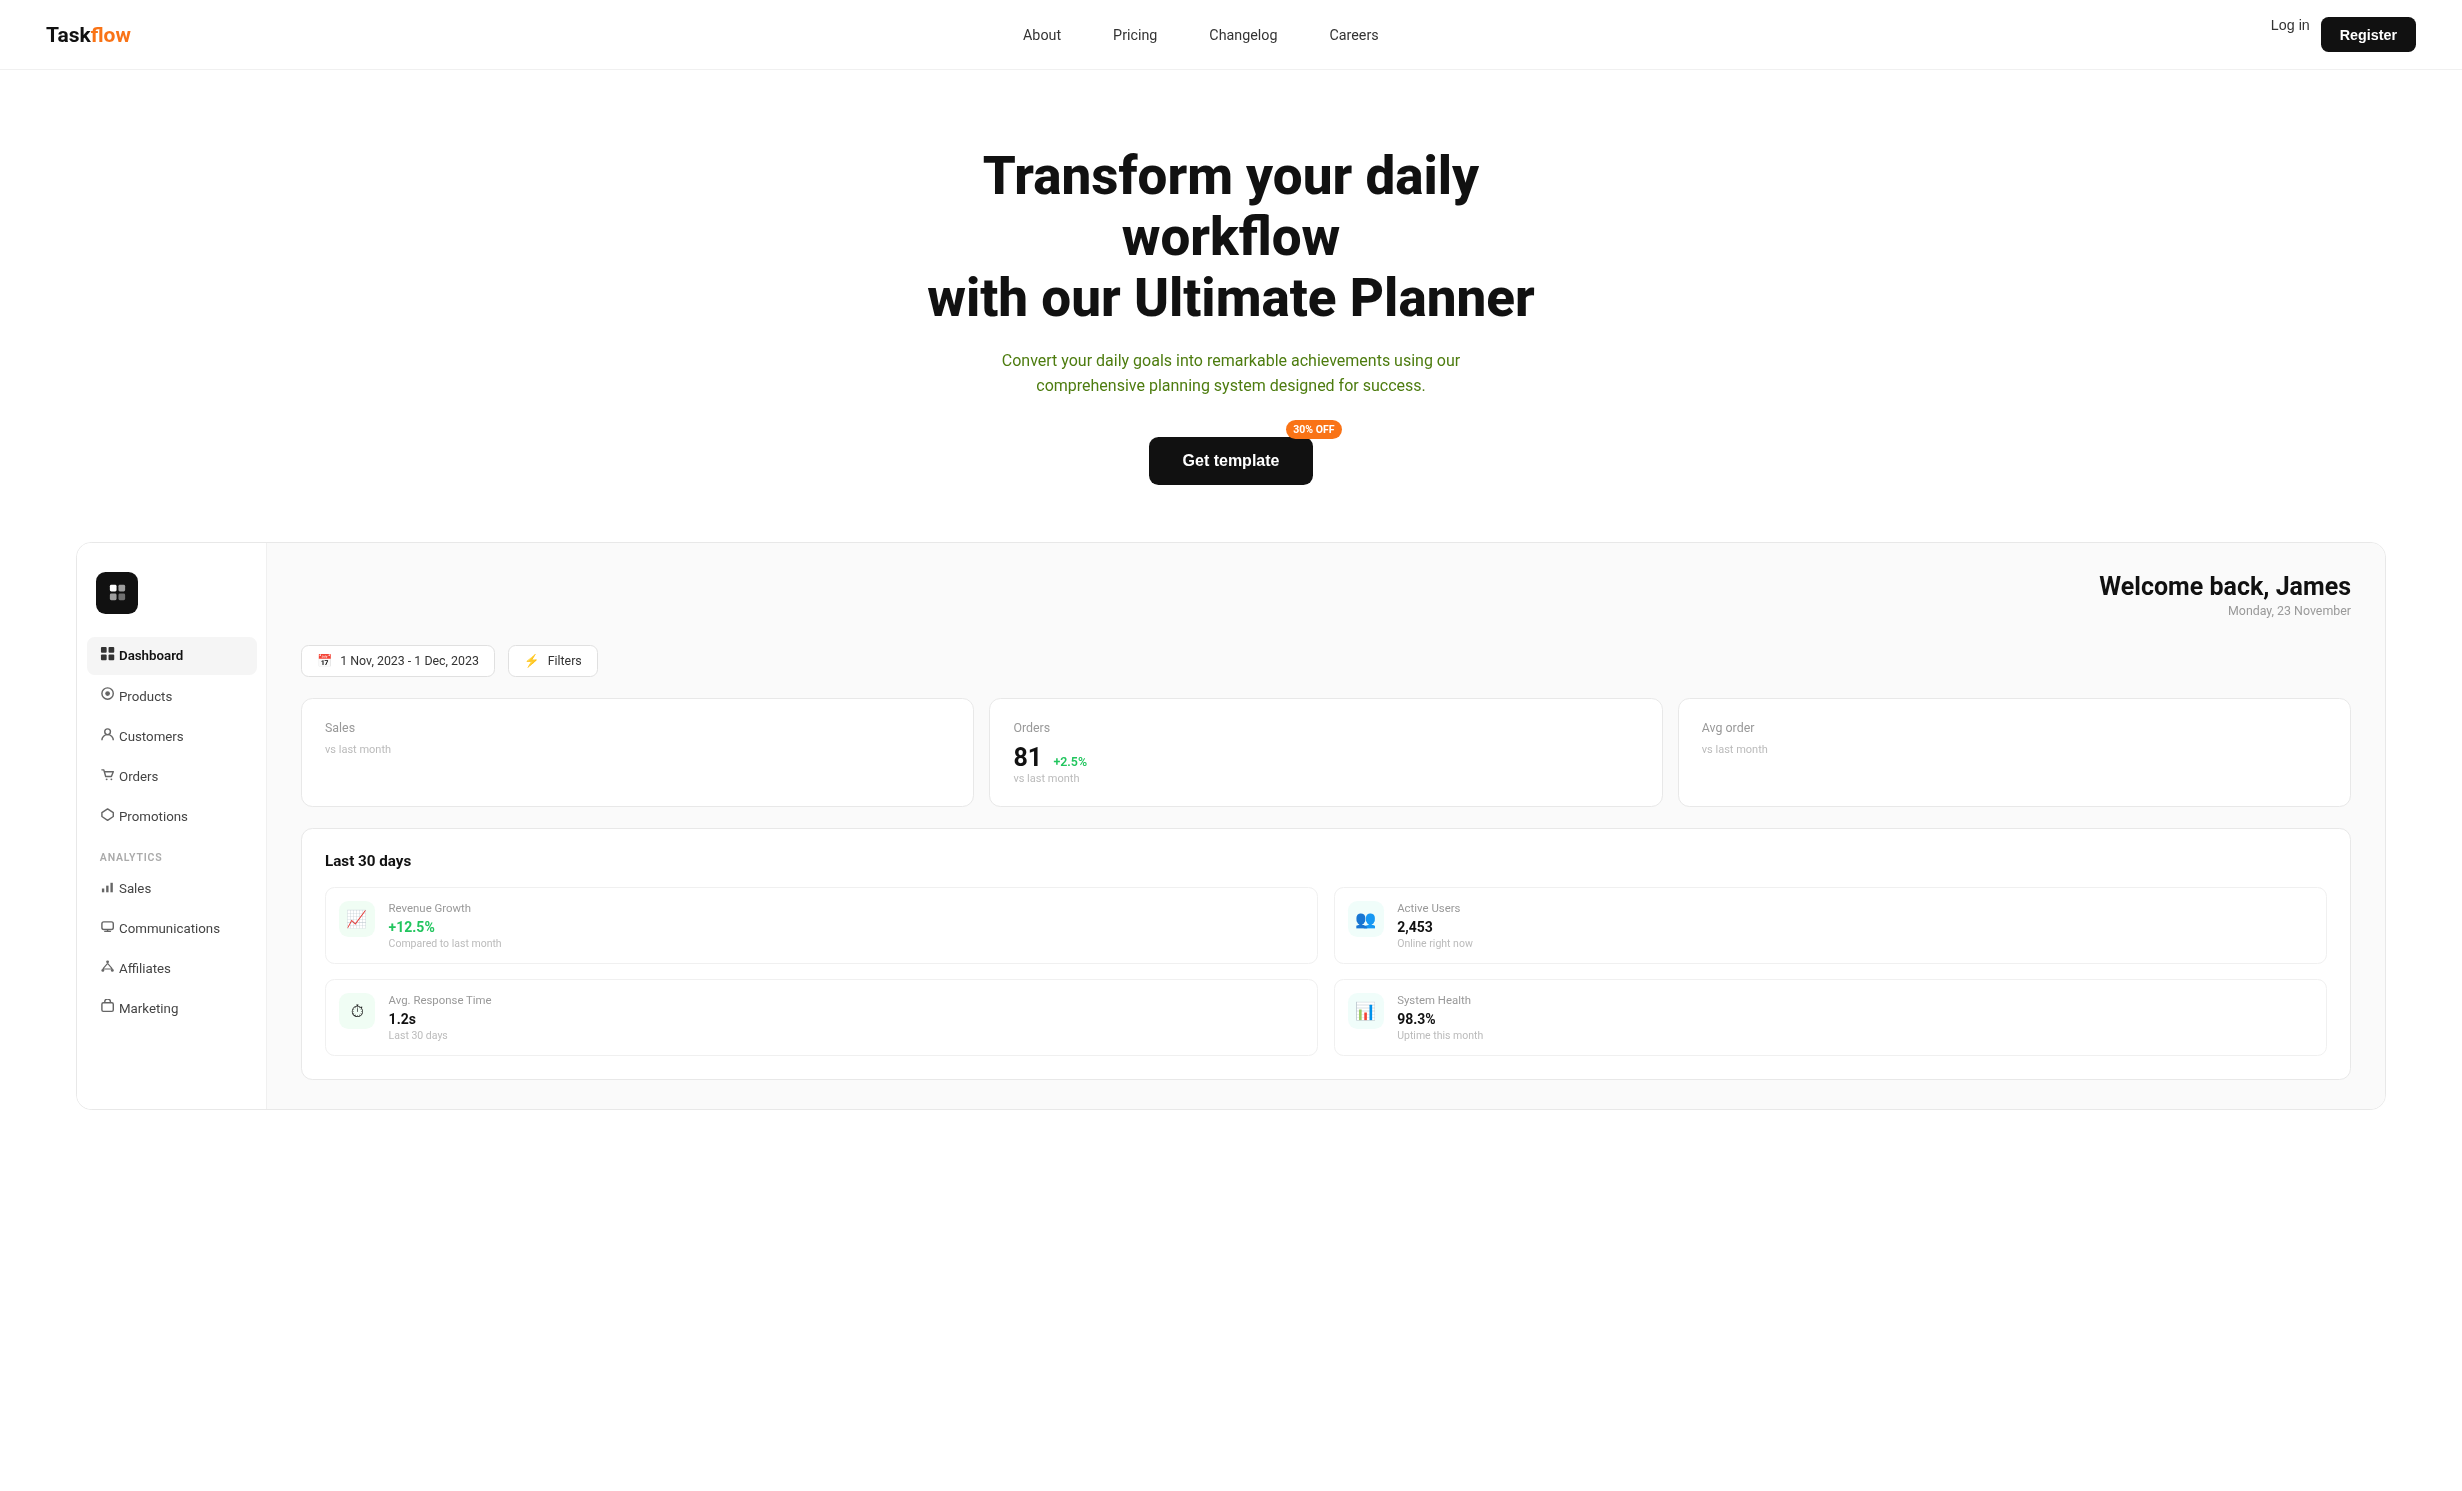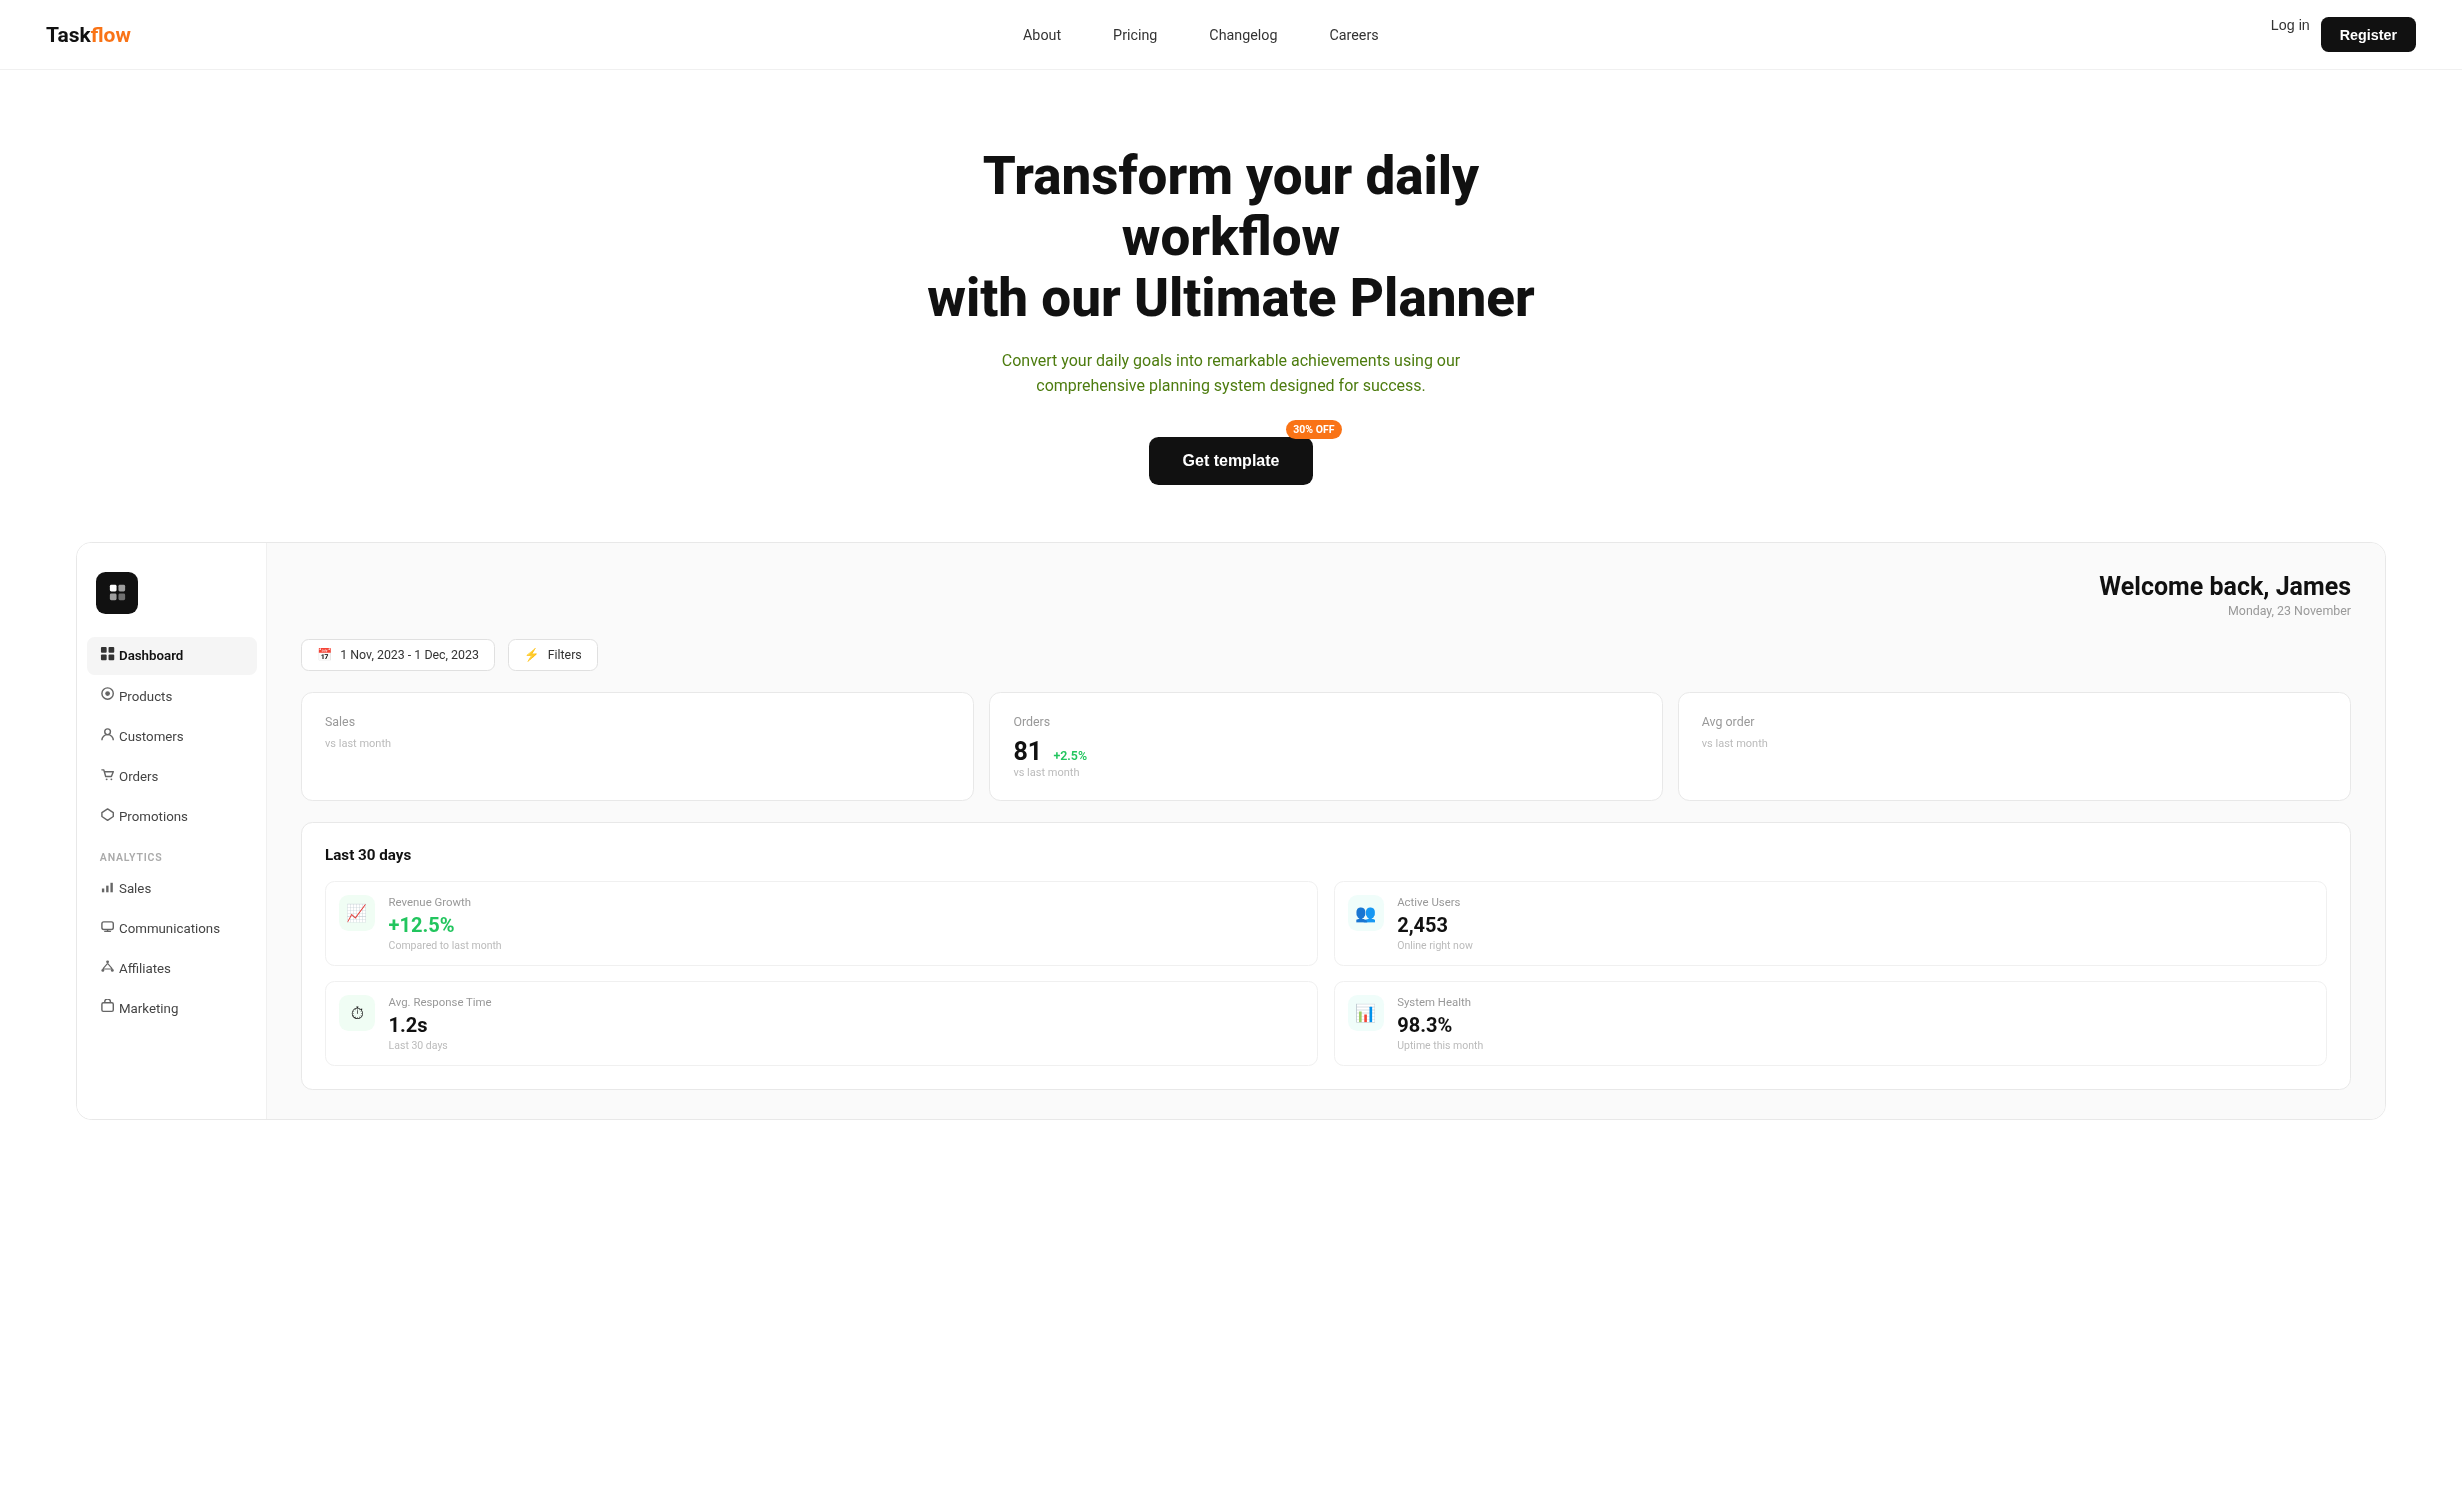--- a/index.html
+++ b/index.html
@@ -54,21 +54,21 @@
     }
     .sidebar-item.active { background: #f5f5f5; color: #111; font-weight: 600; }
     .sidebar-icon { font-size: 15.2px; color: #666; }
     .sidebar-section-label {
       font-size: 10.5px; color: #aaa; font-weight: 600; text-transform: uppercase;
       letter-spacing: 0.08em; padding: 13.3px 13.3px 5.7px;
     }
 
     
     .main-content { flex: 1; background: #fafafa; padding: 28.6px 34px; }
-    .welcome-header { text-align: right; margin-bottom: 21px; }
+    .welcome-header { text-align: right; margin-bottom: 27px; }
     .welcome-header h2 { font-size: 25px; font-weight: 700; color: #111; }
     .welcome-header p { font-size: 12.4px; color: #999; margin-top: 1.9px; }
 
     
     .filter-bar { display: flex; align-items: center; gap: 13.3px; margin-bottom: 21px; }
     .date-pill, .filter-pill {
       display: flex; align-items: center; gap: 7.6px; padding: 7.6px 15.2px;
       border: 1px solid #e0e0e0; border-radius: 7.6px; background: #fff;
       font-size: 12.4px; color: #333; cursor: pointer;
     }
@@ -95,21 +95,21 @@
     }
     .metric-icon-wrap {
       width: 36px; height: 36px; border-radius: 9.5px; background: #f0fdf4;
       display: flex; align-items: center; justify-content: center; flex-shrink: 0;
     }
     .metric-icon-wrap.green { background: #f0fdf4; }
     .metric-icon-wrap.teal { background: #f0fdfa; }
     .metric-icon { font-size: 17px; }
     .metric-info {}
     .metric-title { font-size: 11.4px; color: #999; margin-bottom: 3.8px; }
-    .metric-value { font-size: 20px; font-weight: 700; color: #111; }
+    .metric-value { font-size: 14px; font-weight: 700; color: #111; }
     .metric-value.green { color: #22c55e; }
     .metric-sub { font-size: 10.5px; color: #bbb; margin-top: 1.9px; }
   </style>
 </head>
 <body>
 
 <nav class="navbar">
   <div class="navbar-logo">
     <span>Task</span><span>flow</span>
   </div>

